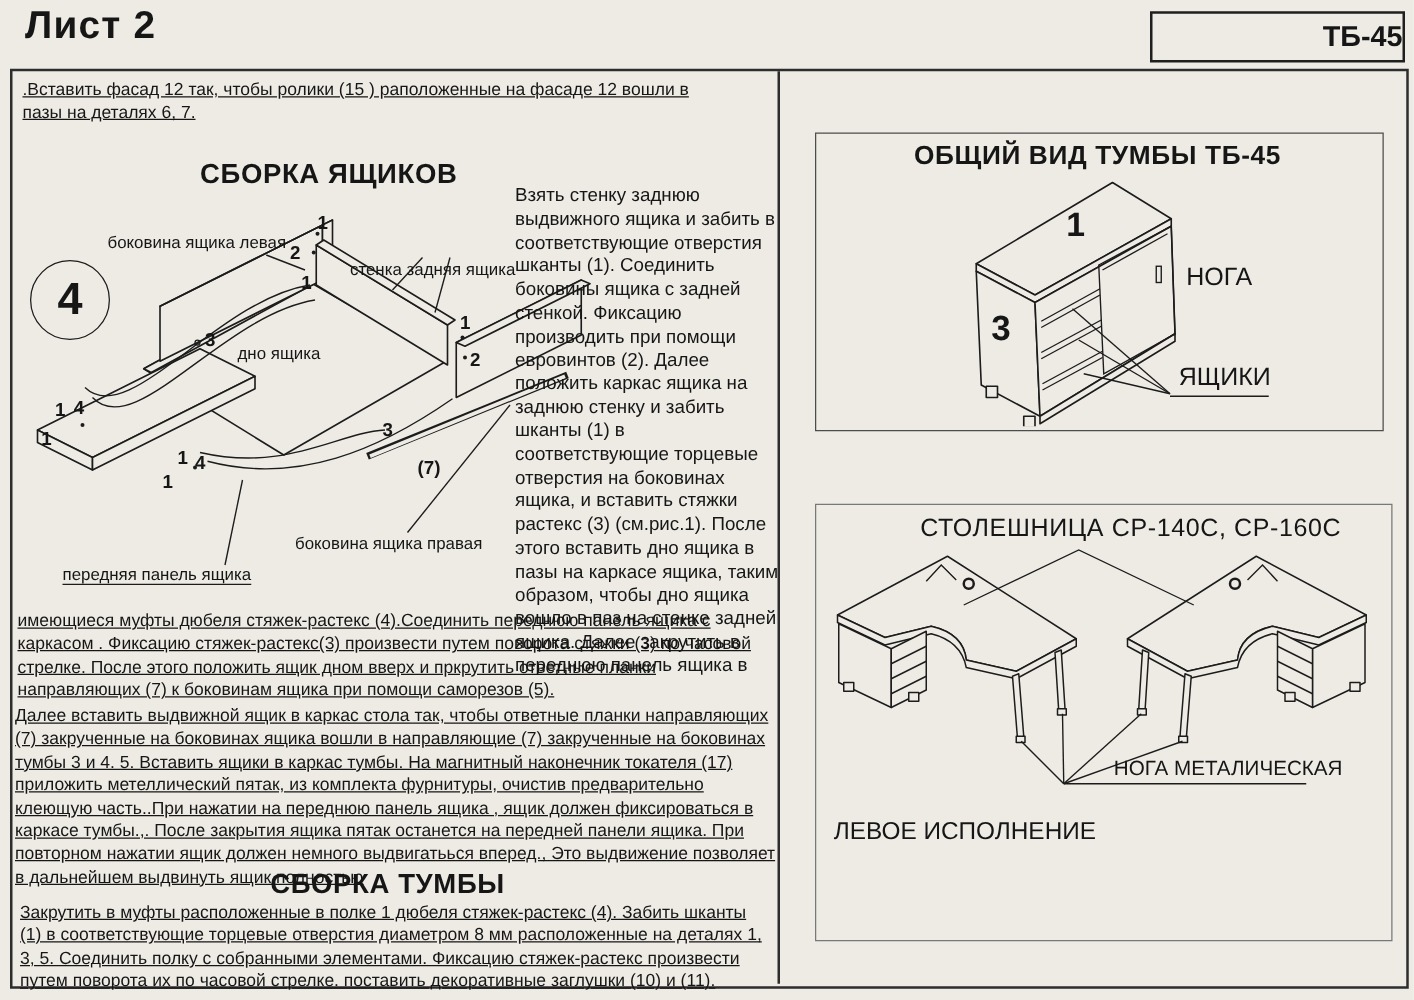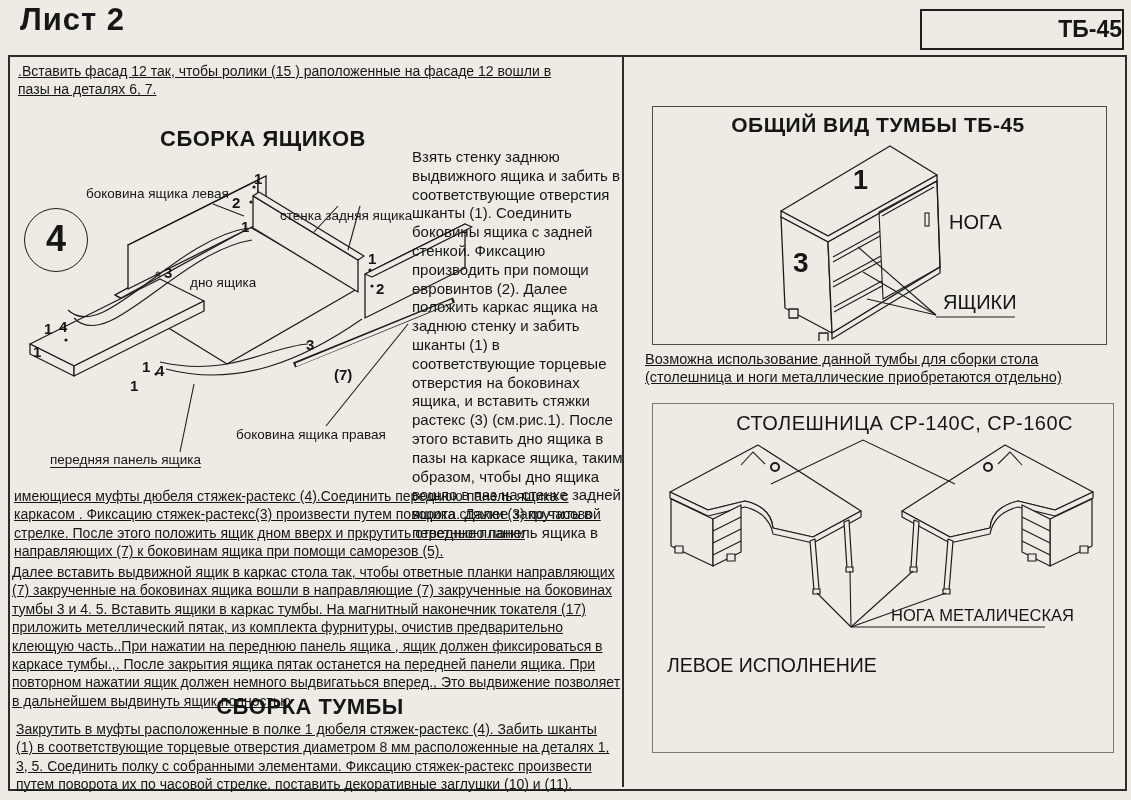--- a/index.html
+++ b/index.html
@@ -149,21 +149,20 @@
         <line x1="283" y1="210" x2="362" y2="210"></line>
       </g>
     </svg>
     <div class="abs hd2" style="left:40px;top:6px;width:370px;">ОБЩИЙ ВИД ТУМБЫ ТБ-45</div>
     <span class="big-mk" style="left:200px;top:58px;font-size:27px;">1</span>
     <span class="big-mk" style="left:140px;top:140px;font-size:28px;">3</span>
     <div class="abs caption" style="left:296px;top:104px;">НОГА</div>
     <div class="abs caption" style="left:290px;top:184px;">ЯЩИКИ</div>
   </div>
 
-  <div class="abs t2" style="left:645px;top:350px;width:460px;font-size:14.5px;">Возможна использование данной тумбы для сборки стола (столешница и ноги металлические приобретаются отдельно)</div>
 
   <div class="abs" style="left:652px;top:403px;width:460px;height:348px;border:1.4px solid #787878;">
     <svg width="457" height="345" viewBox="0 0 457 345">
 
       <g fill="#edebe4" stroke="#1c1c1c" stroke-width="1.2" stroke-linejoin="round">
         <path d="M17,88 L105,41 L208,107 L160,133 L120,124 Q118,103 92,97 L55,106 Z"></path>
         <path d="M17,88 L17,94 L55,112 L92,103 Q116,109 120,130 L160,139 L208,113 L208,107 L160,133 L120,124 Q118,103 92,97 L55,106 Z"></path>
 
         <polygon points="18,95 60,115 60,162 18,142"></polygon>
         <polygon points="60,115 88,101 88,148 60,162"></polygon>

